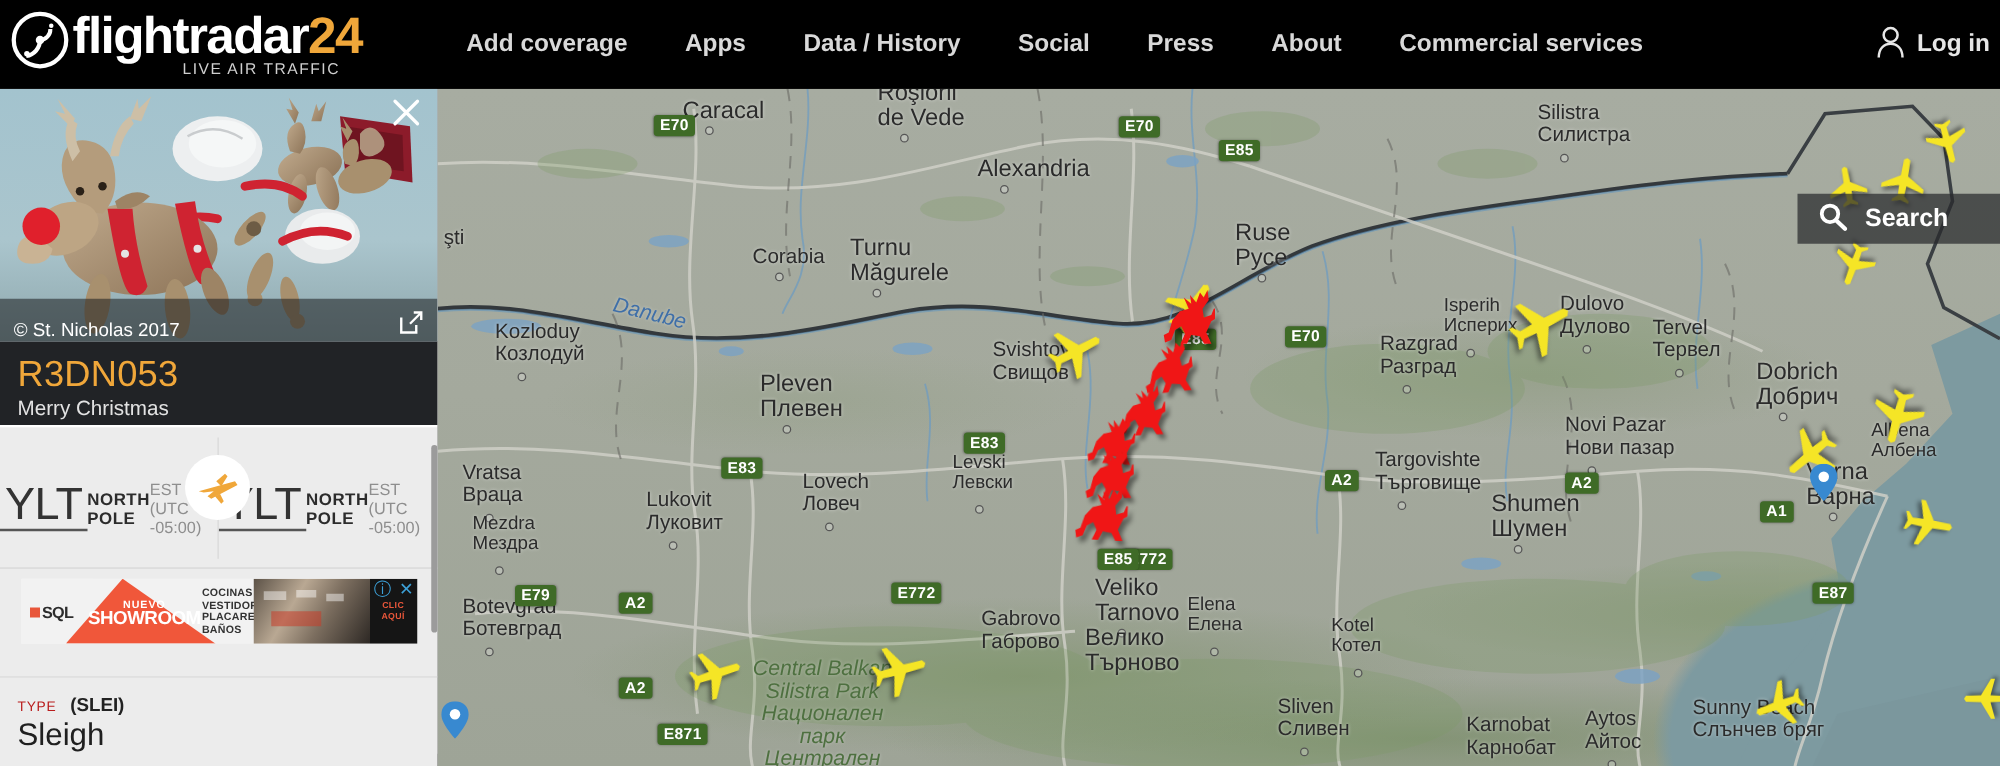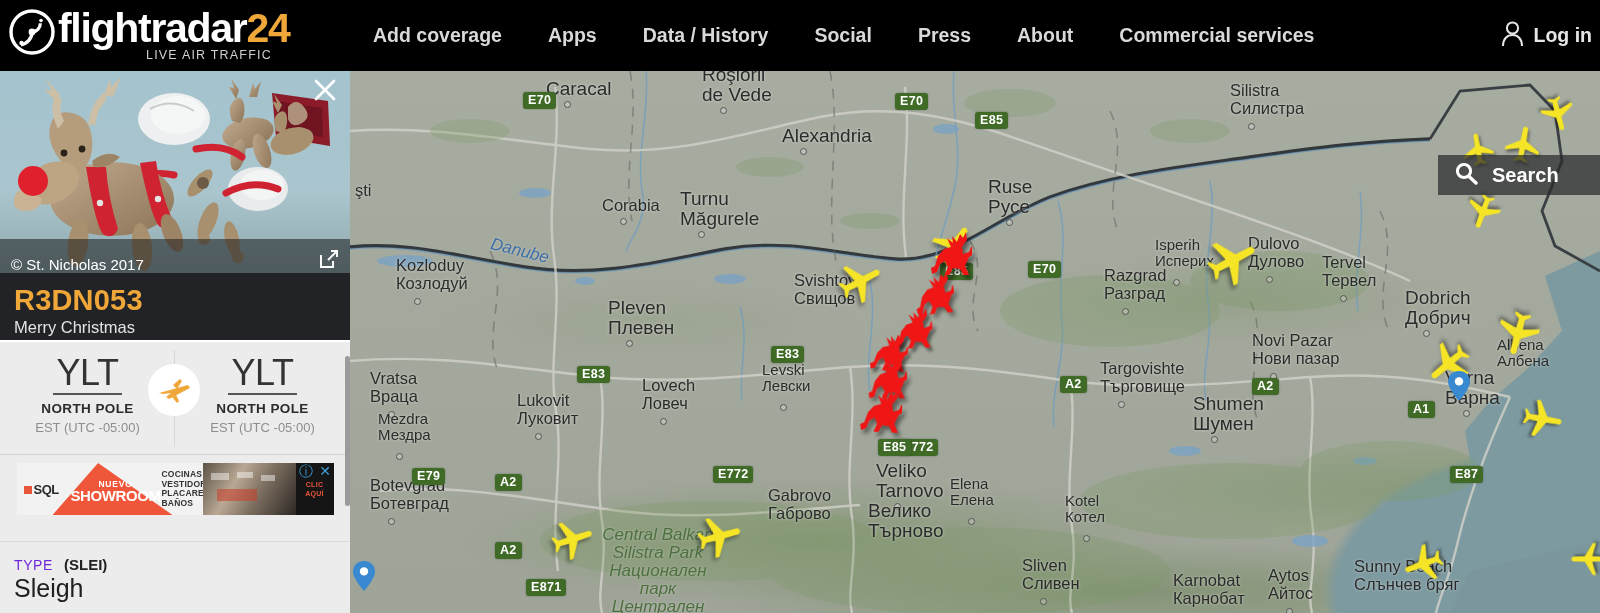--- a/index.html
+++ b/index.html
@@ -123,31 +123,31 @@
   #photo-caption {
     position: absolute; left: 0; bottom: 0; width: 350px; height: 34px;
     background: rgba(25,27,29,0.55); display: flex; align-items: flex-end;
     justify-content: space-between; padding: 0 11px; z-index: 5;
   }
   #photo-caption .txt { color: #fff; font-size: 15px; }
   #flight-head {
     background: #212326; padding: 12px 14px 14px 14px; height: 67px;
   }
   #flight-head .callsign {
-    color: #f0a73a; font-size: 29px; font-weight: bold; line-height: 30px;
+    color: #f0a73a; font-size: 29px; font-weight: normal; line-height: 30px;
     letter-spacing: .2px;
   }
   #flight-head .subtitle { color: #e3e3e3; font-size: 16.5px; margin-top: 3px; }
 
   #route {
     position: relative; background: #ececec; height: 113px;
     display: flex; border-bottom: 1px solid #d2d2d2;
   }
   .route-col {
-    flex: 1; display: flex; flex-direction: column; align-items: center;
+    flex: 1; display: flex; flex-direction: row; align-items: center;
     padding-top: 12px;
   }
   .route-col .code {
     font-size: 36px; font-weight: normal; color: #333; line-height: 38px;
     letter-spacing: -.5px; border-bottom: 2px solid #555; padding: 0 4px 1px 4px;
   }
   .route-col .name {
     font-size: 13.5px; font-weight: bold; color: #2c2c2c; margin-top: 6px; letter-spacing: .4px;
   }
   .route-col .tz { font-size: 13px; color: #8e8e8e; margin-top: 4px; }
@@ -202,21 +202,21 @@
   }
   .ad-ico {
     width: 15px; height: 15px; color: #3c9fd6; font-size: 14px; line-height: 14px;
     text-align: center; cursor: pointer; font-weight: normal;
   }
 
   #type-block {
     background: #ececec; border-top: 1px solid #d8d8d8; padding: 14px 14px 0 14px;
   }
   #type-block .row1 { display: flex; align-items: baseline; gap: 11px; }
-  #type-block .lbl { font-size: 14px; color: #6d28d9; letter-spacing: .6px; }
+  #type-block .lbl { font-size: 11px; color: #b91c1c; letter-spacing: .6px; }
   #type-block .code { font-size: 15px; color: #222; font-weight: bold; }
   #type-block .value { font-size: 25px; color: #202020; margin-top: 1px; }
 
   #sb-scroll {
     position: absolute; right: 0; top: 285px; width: 5px; height: 150px;
     background: #9b9b9b; border-radius: 3px; z-index: 60; cursor: grab;
   }
   .white-gap { height: 2px; background: #fff; }
 </style>
 </head>
@@ -456,21 +456,21 @@
         <div class="city sz-md" style="left: 292px; top: 305px;">
           <span class="en">Lovech</span>
           <span class="bg">Ловеч</span>
         </div>
         <div class="city-dot" style="left: 310px; top: 347px;"></div>
         <div class="city sz-md" style="left: 20px; top: 405px;">
           <span class="en">Botevgrad</span>
           <span class="bg">Ботевград</span>
         </div>
         <div class="city-dot" style="left: 38px; top: 447px;"></div>
-        <div class="city sz-md" style="left: 418px; top: 415px;">
+        <div class="city sz-md" style="left: 435px; top: 415px;">
           <span class="en">Gabrovo</span>
           <span class="bg">Габрово</span>
         </div>
         <div class="city sz-lg" style="left: 526px; top: 390px;">
           <span class="en">Veliko</span>
           <span class="bg">Tarnovo</span>
         </div>
         <div class="city-dot" style="left: 544px; top: 432px;"></div>
         <div class="city sz-lg" style="left: 518px; top: 430px;">
           <span class="en">Велико</span>

